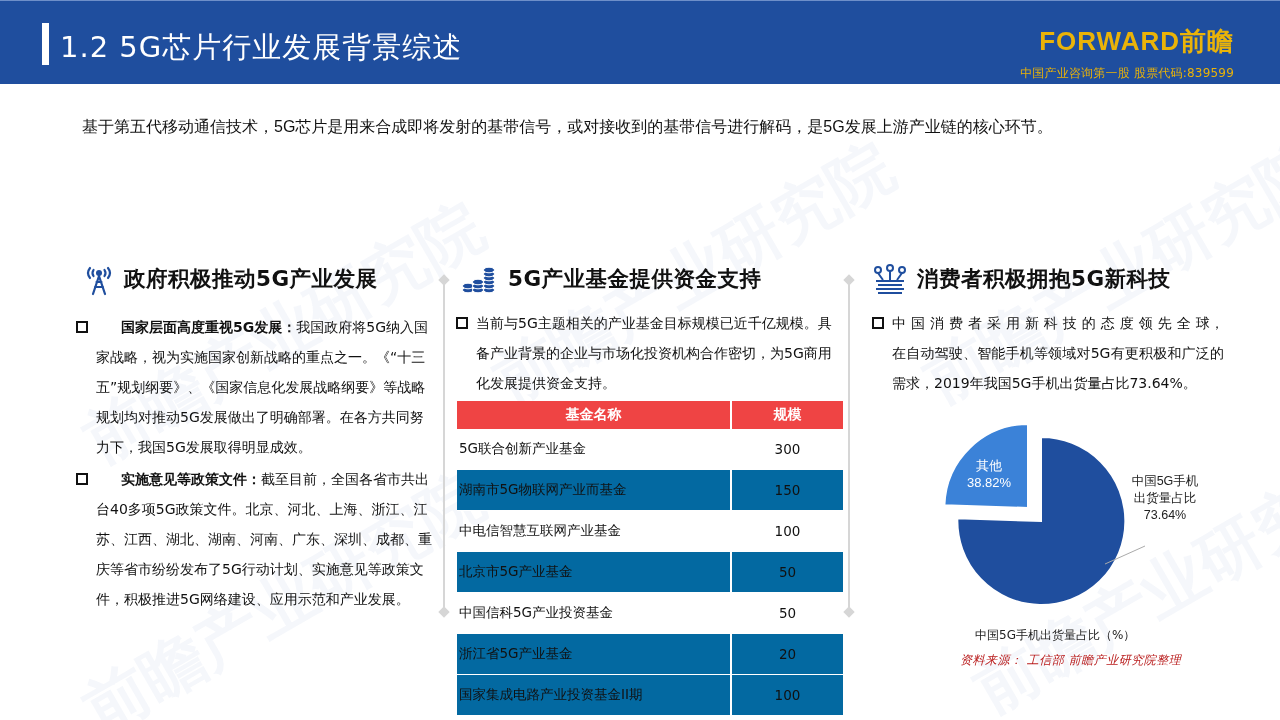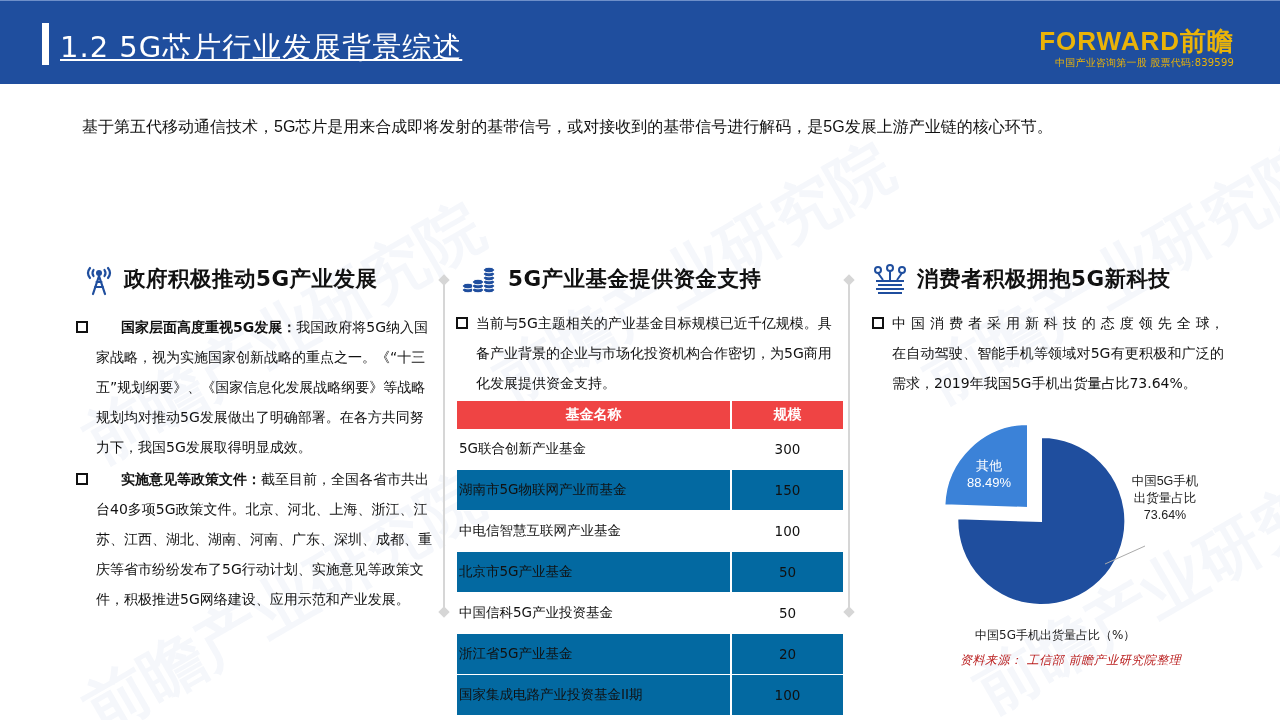--- a/index.html
+++ b/index.html
@@ -1,24 +1,24 @@
 <!DOCTYPE html>
 <html><head>
 <meta charset="utf-8">
 <style>
   * { box-sizing: border-box; margin: 0; padding: 0; }
   html, body { width: 1280px; height: 720px; overflow: hidden; background: #ffffff; }
   body { position: relative; font-family: "DejaVu Sans", "Liberation Sans", sans-serif; color: #111; }
 
   .header { position: absolute; left: 0; top: 0; width: 1280px; height: 84px; background: #1f4e9e; border-top: 1px solid #6e8fc9; }
   .header .bar { position: absolute; left: 42px; top: 22px; width: 7px; height: 42px; background: #fff; }
-  .header .title { position: absolute; left: 60px; top: 26px; color: #fff; font-size: 29px; letter-spacing: 1px; line-height: 40px; font-family: "DejaVu Sans", sans-serif; text-decoration: underline; }
+  .header .title { position: absolute; left: 60px; top: 26px; color: #fff; font-size: 29px; letter-spacing: 1px; line-height: 40px; font-family: "DejaVu Sans", sans-serif; }
   .brand { position: absolute; right: 46px; top: 27px; text-align: right; color: #eab308; }
   .brand .logo { font-family: "Liberation Sans", sans-serif; font-size: 26px; font-weight: bold; letter-spacing: 1px; line-height: 26px; }
-  .brand .sub { font-size: 10px; line-height: 14px; margin-top: 2px; letter-spacing: 0.2px; }
+  .brand .sub { font-size: 12px; line-height: 14px; margin-top: 12px; letter-spacing: 0.2px; }
 
   .intro { position: absolute; left: 82px; top: 114px; width: 1130px; font-size: 16px; line-height: 25px; font-family: "Liberation Sans", sans-serif; color: #111; }
   .intro p { margin-bottom: 9px; }
 
   .col-title { position: absolute; top: 264px; height: 36px; display: flex; align-items: flex-start; }
   .col-title .ttl { font-size: 21.5px; font-weight: bold; color: #111; margin-left: 10px; letter-spacing: 0.5px; }
   .col-title svg { display: block; }
 
   .divider { position: absolute; top: 280px; width: 2px; height: 332px; background: #d6d6d6; }
   .divider::before, .divider::after { content: ""; position: absolute; left: -3px; width: 8px; height: 8px; background: #d6d6d6; transform: rotate(45deg); }
@@ -182,21 +182,21 @@
 </div>
 
 <svg class="pie-wrap" width="260" height="200" viewBox="0 0 260 200">
 
   <path d="M101 97 L101 13 A84 84 0 1 1 17.4 94.2 Z" fill="#1f4e9e" stroke="#fff" stroke-width="2"></path>
   <path d="M88 84 L4.4 81.2 A84 84 0 0 1 88 0 Z" fill="#3b82d8" stroke="#fff" stroke-width="2"></path>
   <line x1="165" y1="140" x2="205" y2="122" stroke="#aaa" stroke-width="1"></line>
 </svg>
 <div class="pie-label-other">
   <div>其他</div>
-  <div>88.49%</div>
+  <div>38.82%</div>
 </div>
 <div class="pie-label-cn">
   <div>中国5G手机出货量占比</div>
   <div>73.64%</div>
 </div>
 <div class="pie-caption">中国5G手机出货量占比（%）</div>
 
 <div class="source">资料来源：   工信部  前瞻产业研究院整理</div>
 
 </body></html>

